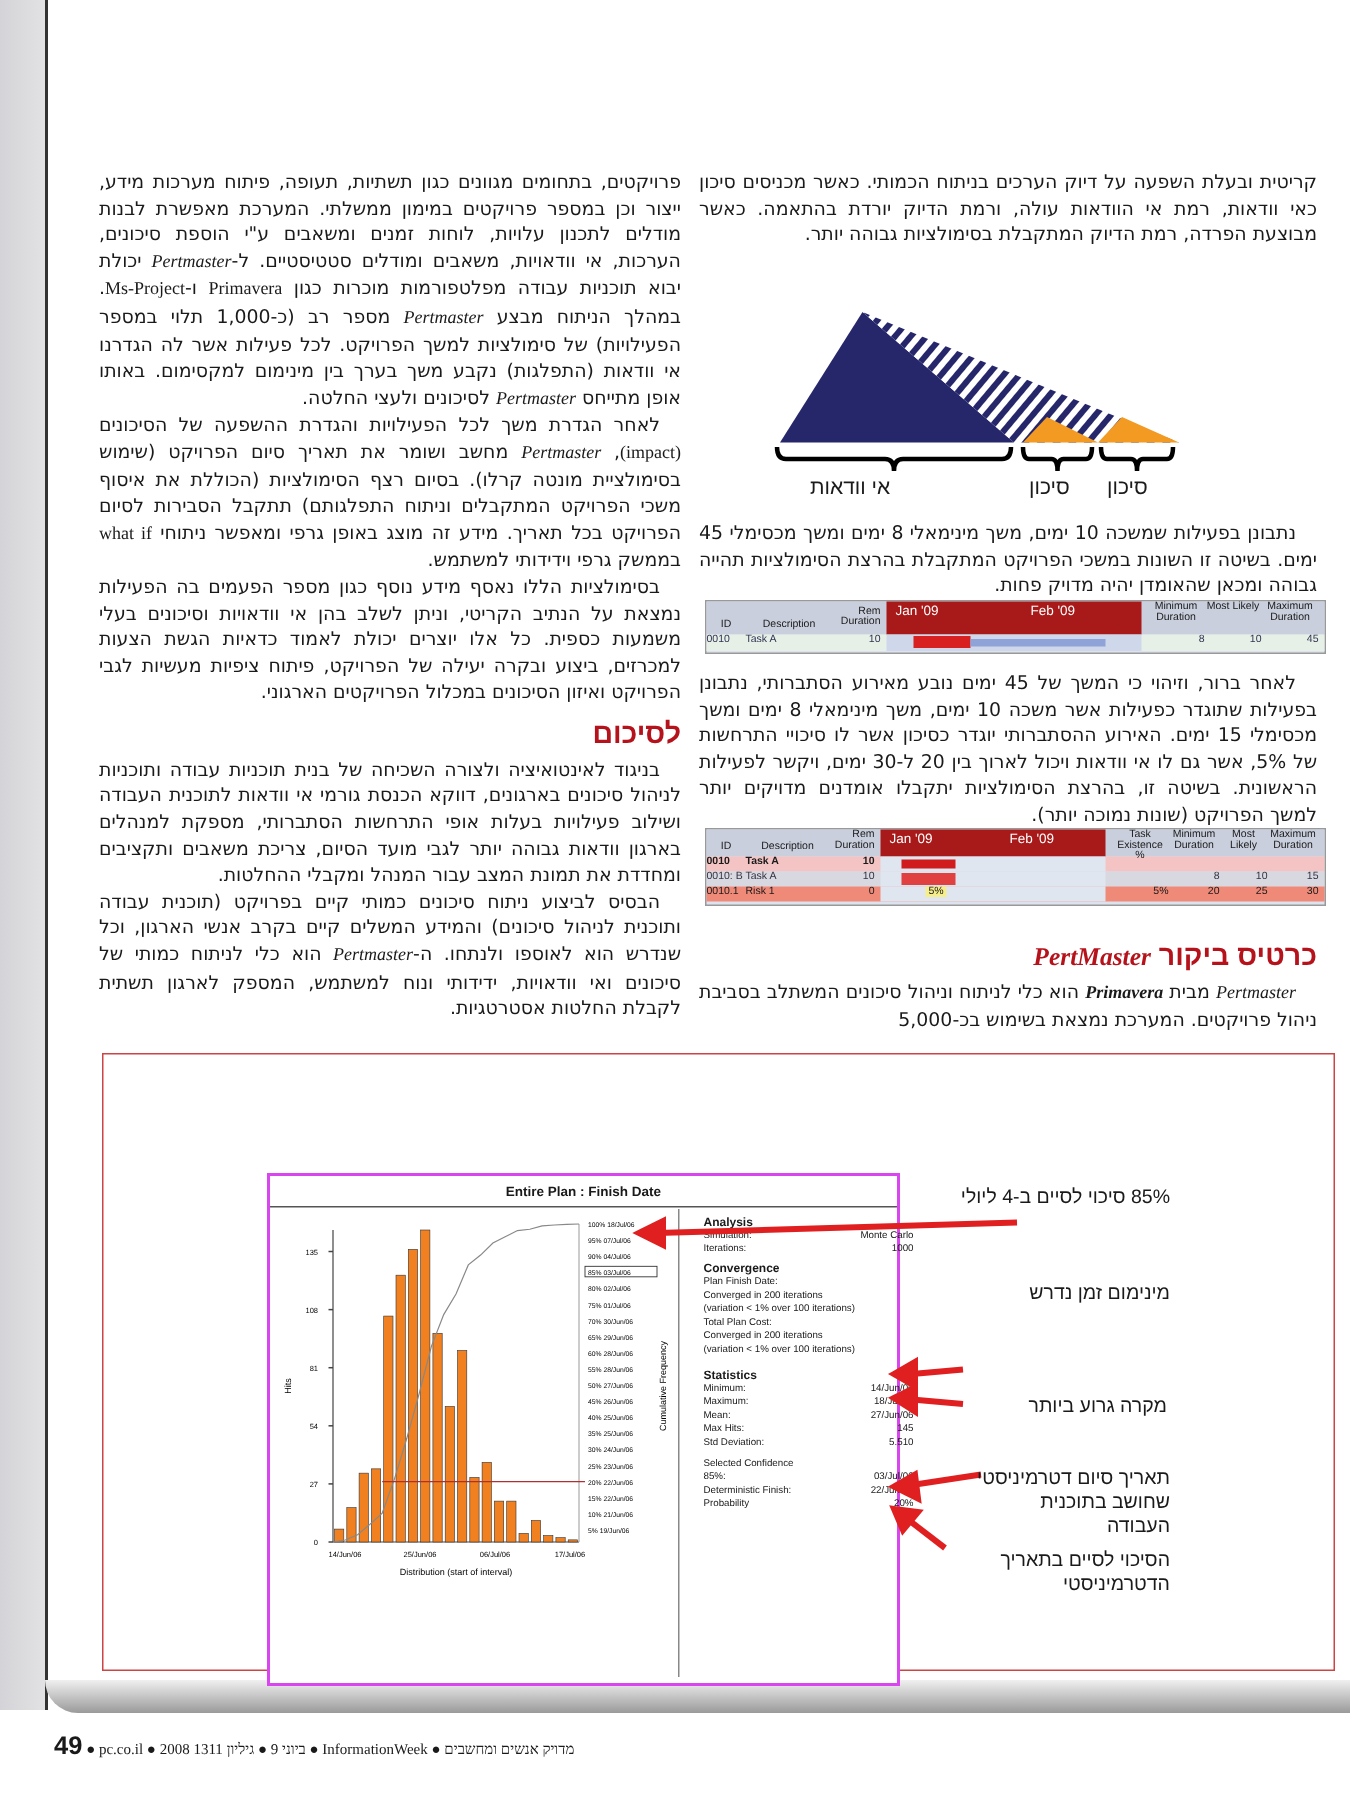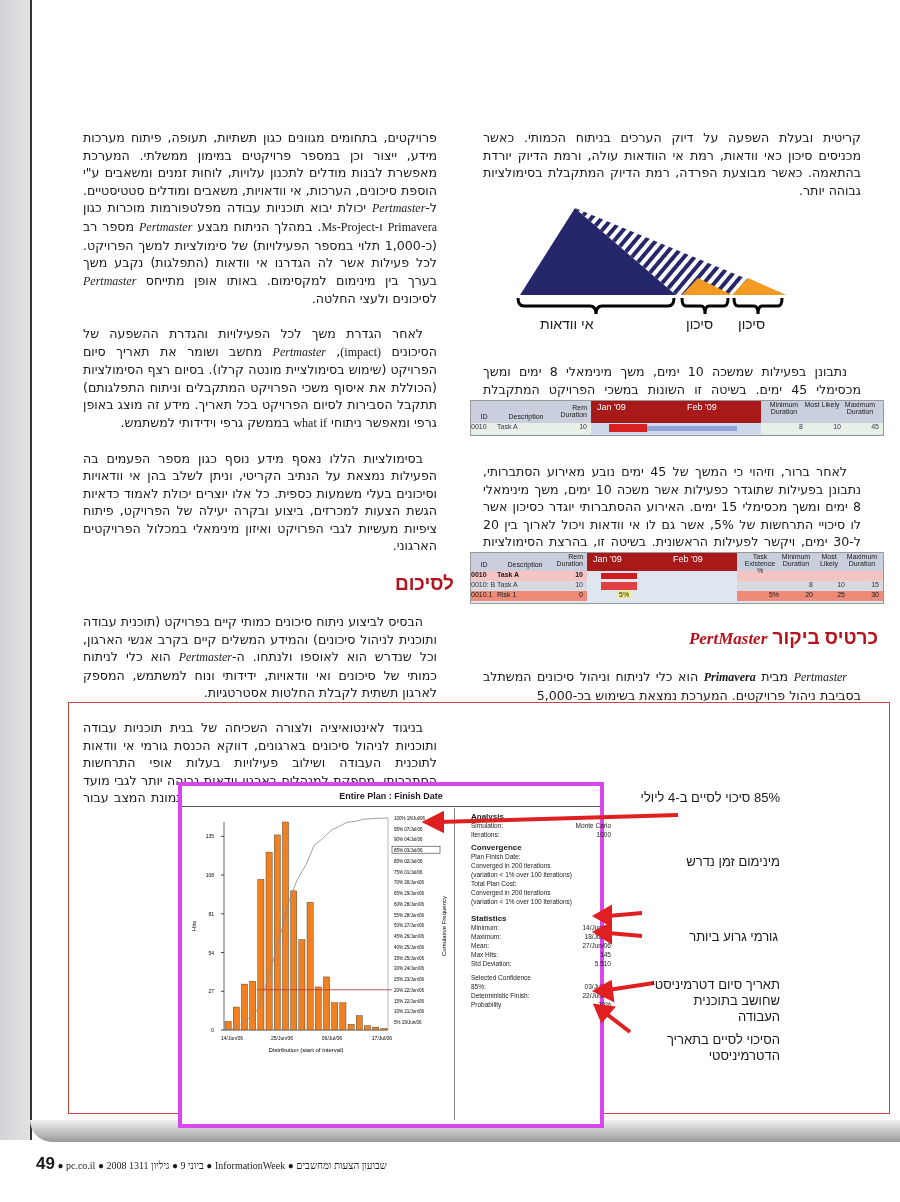--- a/index.html
+++ b/index.html
@@ -1,34 +1,34 @@
 <!DOCTYPE html>
 <html><head>
 <meta charset="utf-8">
 <style>
   html,body{margin:0;padding:0;}
   body{width:900px;height:1202px;background:#fff;position:relative;overflow:hidden;font-family:"DejaVu Sans","Liberation Sans",sans-serif;color:#1a1a1a;}
   .left-bar{position:absolute;left:0;top:0;width:30px;height:1140px;background:linear-gradient(90deg,#d4d4d8,#e2e2e4);border-right:2px solid #333;}
   .bottom-bar{position:absolute;left:30px;top:1120px;width:870px;height:22px;background:linear-gradient(180deg,#f0f0f0,#9a9a9a);border-bottom-left-radius:22px;}
   .col{position:absolute;direction:rtl;text-align:justify;font-size:12.6px;line-height:17.6px;}
-  .col p{margin:17px;}
+  .col p{margin:0;}
   .col .ind{text-indent:14px;}
   .col-left{left:66px;top:112px;width:388px;}
   .col-right{left:466px;top:112px;width:412px;}
   .lat{font-family:"Liberation Serif","DejaVu Serif",serif;font-style:italic;font-size:12px;}
   .lat-n{font-family:"Liberation Serif","DejaVu Serif",serif;font-size:12px;}
   .bold{font-weight:bold;}
   .heading-red{color:#b5121b;font-weight:bold;font-size:19px;line-height:24px;font-family:"Liberation Sans",sans-serif;margin:4px 0 2px;}
   .heading-red .lat{font-size:17px;color:#b5121b;}
   .triangle-fig{position:absolute;left:510px;top:200px;width:300px;height:140px;}
   .gantt{position:absolute;left:470px;font-family:"Liberation Sans",sans-serif;font-size:7px;border:1px solid #999;background:#dde3ee;}
   .gantt1{top:400px;width:412px;height:34px;}
   .gantt2{top:552px;width:412px;height:50px;}
   .infobox{position:absolute;left:68px;top:702px;width:820px;height:410px;border:1.5px solid #c44;}
-  .chart-frame{position:absolute;left:178px;top:782px;width:418px;height:338px;border:4px solid #d946ef;background:#fff;}
+  .chart-frame{position:absolute;left:178px;top:782px;width:418px;height:338px;border:2px solid #d946ef;background:#fff;}
   .chart-title{position:absolute;left:0;top:0;width:100%;height:20px;border-bottom:1.5px solid #555;text-align:center;font-size:9px;font-weight:bold;line-height:20px;font-family:"Liberation Sans",sans-serif;}
   .stats{position:absolute;left:272px;top:22px;width:140px;font-size:6.5px;font-family:"Liberation Sans",sans-serif;line-height:9px;border-left:1.5px solid #888;padding-left:16px;height:312px;}
   .stats .h{font-weight:bold;font-size:8px;margin-top:4px;}
   .stats .row{display:flex;justify-content:space-between;}
   .annot{position:absolute;direction:rtl;text-align:right;font-size:13px;line-height:16px;font-family:"Liberation Sans",sans-serif;}
   .footer{position:absolute;left:36px;top:1154px;font-size:10px;font-family:"Liberation Serif",serif;direction:ltr;white-space:nowrap;}
   .footer .pn{font-weight:bold;font-size:17px;font-family:"Liberation Sans",sans-serif;}
 </style>
 </head>
 <body>
@@ -146,24 +146,24 @@
   <div class="heading-red">
     <span>כרטיס ביקור</span>
     <span class="lat">PertMaster</span>
   </div>
   <p class="ind"><span class="lat">Pertmaster</span> <span>מבית</span> <span class="lat bold">Primavera</span> <span>הוא כלי לניתוח וניהול סיכונים המשתלב בסביבת ניהול פרויקטים. המערכת נמצאת בשימוש בכ-5,000</span></p>
 </div>
 
 <div class="col col-left">
   <p><span>פרויקטים, בתחומים מגוונים כגון תשתיות, תעופה, פיתוח מערכות מידע, ייצור וכן במספר פרויקטים במימון ממשלתי. המערכת מאפשרת לבנות מודלים לתכנון עלויות, לוחות זמנים ומשאבים ע"י הוספת סיכונים, הערכות, אי וודאויות, משאבים ומודלים סטטיסטיים. ל-</span><span class="lat">Pertmaster</span><span> יכולת יבוא תוכניות עבודה מפלטפורמות מוכרות כגון </span><span class="lat-n">Primavera</span><span> ו-</span><span class="lat-n">Ms-Project</span><span>. במהלך הניתוח מבצע </span><span class="lat">Pertmaster</span><span> מספר רב (כ-1,000 תלוי במספר הפעילויות) של סימולציות למשך הפרויקט. לכל פעילות אשר לה הגדרנו אי וודאות (התפלגות) נקבע משך בערך בין מינימום למקסימום. באותו אופן מתייחס </span><span class="lat">Pertmaster</span><span> לסיכונים ולעצי החלטה.</span></p>
   <p class="ind"><span>לאחר הגדרת משך לכל הפעילויות והגדרת ההשפעה של הסיכונים </span><span class="lat-n">(impact)</span><span>, </span><span class="lat">Pertmaster</span><span> מחשב ושומר את תאריך סיום הפרויקט (שימוש בסימולציית מונטה קרלו). בסיום רצף הסימולציות (הכוללת את איסוף משכי הפרויקט המתקבלים וניתוח התפלגותם) תתקבל הסבירות לסיום הפרויקט בכל תאריך. מידע זה מוצג באופן גרפי ומאפשר ניתוחי </span><span class="lat-n">what if</span><span> בממשק גרפי וידידותי למשתמש.</span></p>
-  <p class="ind">בסימולציות הללו נאסף מידע נוסף כגון מספר הפעמים בה הפעילות נמצאת על הנתיב הקריטי, וניתן לשלב בהן אי וודאויות וסיכונים בעלי משמעות כספית. כל אלו יוצרים יכולת לאמוד כדאיות הגשת הצעות למכרזים, ביצוע ובקרה יעילה של הפרויקט, פיתוח ציפיות מעשיות לגבי הפרויקט ואיזון מינימאלי במכלול הפרויקטים הארגוני.</p>
+  <p class="ind">בסימולציות הללו נאסף מידע נוסף כגון מספר הפעמים בה הפעילות נמצאת על הנתיב הקריטי, וניתן לשלב בהן אי וודאויות וסיכונים בעלי משמעות כספית. כל אלו יוצרים יכולת לאמוד כדאיות הגשת הצעות למכרזים, ביצוע ובקרה יעילה של הפרויקט, פיתוח ציפיות מעשיות לגבי הפרויקט ואיזון הסיכונים במכלול הפרויקטים הארגוני.</p>
   <div class="heading-red" style="margin-top:8px;">לסיכום</div>
+  <p class="ind">בניגוד לאינטואיציה ולצורה השכיחה של בנית תוכניות עבודה ותוכניות לניהול סיכונים בארגונים, דווקא הכנסת גורמי אי וודאות לתוכנית העבודה ושילוב פעילויות בעלות אופי התרחשות הסתברותי, מספקת למנהלים בארגון וודאות גבוהה יותר לגבי מועד הסיום, צריכת משאבים ותקציבים ומחדדת את תמונת המצב עבור המנהל ומקבלי ההחלטות.</p>
   <p class="ind"><span>הבסיס לביצוע ניתוח סיכונים כמותי קיים בפרויקט (תוכנית עבודה ותוכנית לניהול סיכונים) והמידע המשלים קיים בקרב אנשי הארגון, וכל שנדרש הוא לאוספו ולנתחו. ה-</span><span class="lat">Pertmaster</span><span> הוא כלי לניתוח כמותי של סיכונים ואי וודאויות, ידידותי ונוח למשתמש, המספק לארגון תשתית לקבלת החלטות אסטרטגיות.</span></p>
-  <p class="ind">בניגוד לאינטואיציה ולצורה השכיחה של בנית תוכניות עבודה ותוכניות לניהול סיכונים בארגונים, דווקא הכנסת גורמי אי וודאות לתוכנית העבודה ושילוב פעילויות בעלות אופי התרחשות הסתברותי, מספקת למנהלים בארגון וודאות גבוהה יותר לגבי מועד הסיום, צריכת משאבים ותקציבים ומחדדת את תמונת המצב עבור המנהל ומקבלי ההחלטות.</p>
 </div>
 
 <div class="infobox"></div>
 
 <div class="chart-frame">
   <div class="chart-title">Entire Plan : Finish Date</div>
   <svg id="histo" style="position:absolute;left:0;top:22px;" width="270" height="314">
       <line x1="42" y1="14" x2="42" y2="222" stroke="#444" stroke-width="0.8"></line>
       <line x1="42" y1="222" x2="206" y2="222" stroke="#444" stroke-width="0.8"></line>
       <line x1="206" y1="10" x2="206" y2="222" stroke="#aaa" stroke-width="0.8"></line>
@@ -294,20 +294,20 @@
       <polygon points="596,932 610,925 610,941"></polygon>
     <line x1="654" y1="983" x2="608" y2="990"></line>
       <polygon points="596,991 610,983 612,999"></polygon>
     <line x1="630" y1="1032" x2="604" y2="1012"></line>
       <polygon points="596,1006 612,1008 602,1020"></polygon>
   </g>
 </svg>
 
 <div class="annot" style="left:640px;top:790px;width:140px;">85% סיכוי לסיים ב-4 ליולי</div>
 <div class="annot" style="left:650px;top:854px;width:130px;">מינימום זמן נדרש</div>
-<div class="annot" style="left:650px;top:929px;width:128px;">גורמי גרוע ביותר</div>
+<div class="annot" style="left:650px;top:929px;width:128px;">מקרה גרוע ביותר</div>
 <div class="annot" style="left:650px;top:977px;width:130px;">תאריך סיום דטרמיניסטי שחושב בתוכנית העבודה</div>
 <div class="annot" style="left:630px;top:1032px;width:150px;">הסיכוי לסיים בתאריך הדטרמיניסטי</div>
 
 <div class="footer">
   <span class="pn">49</span>
-  ● <span>pc.co.il</span> ● <span>2008 ביוני 9</span> ● <span>גיליון 1311</span> ● <span>InformationWeek</span> ● <span>שבועון הצעות ומחשבים</span>
+  ● <span>pc.co.il</span> ● <span>2008 ביוני 9</span> ● <span>גיליון 1311</span> ● <span>InformationWeek</span> ● <span>מדויק אנשים ומחשבים</span>
 </div>
 
 </body></html>

